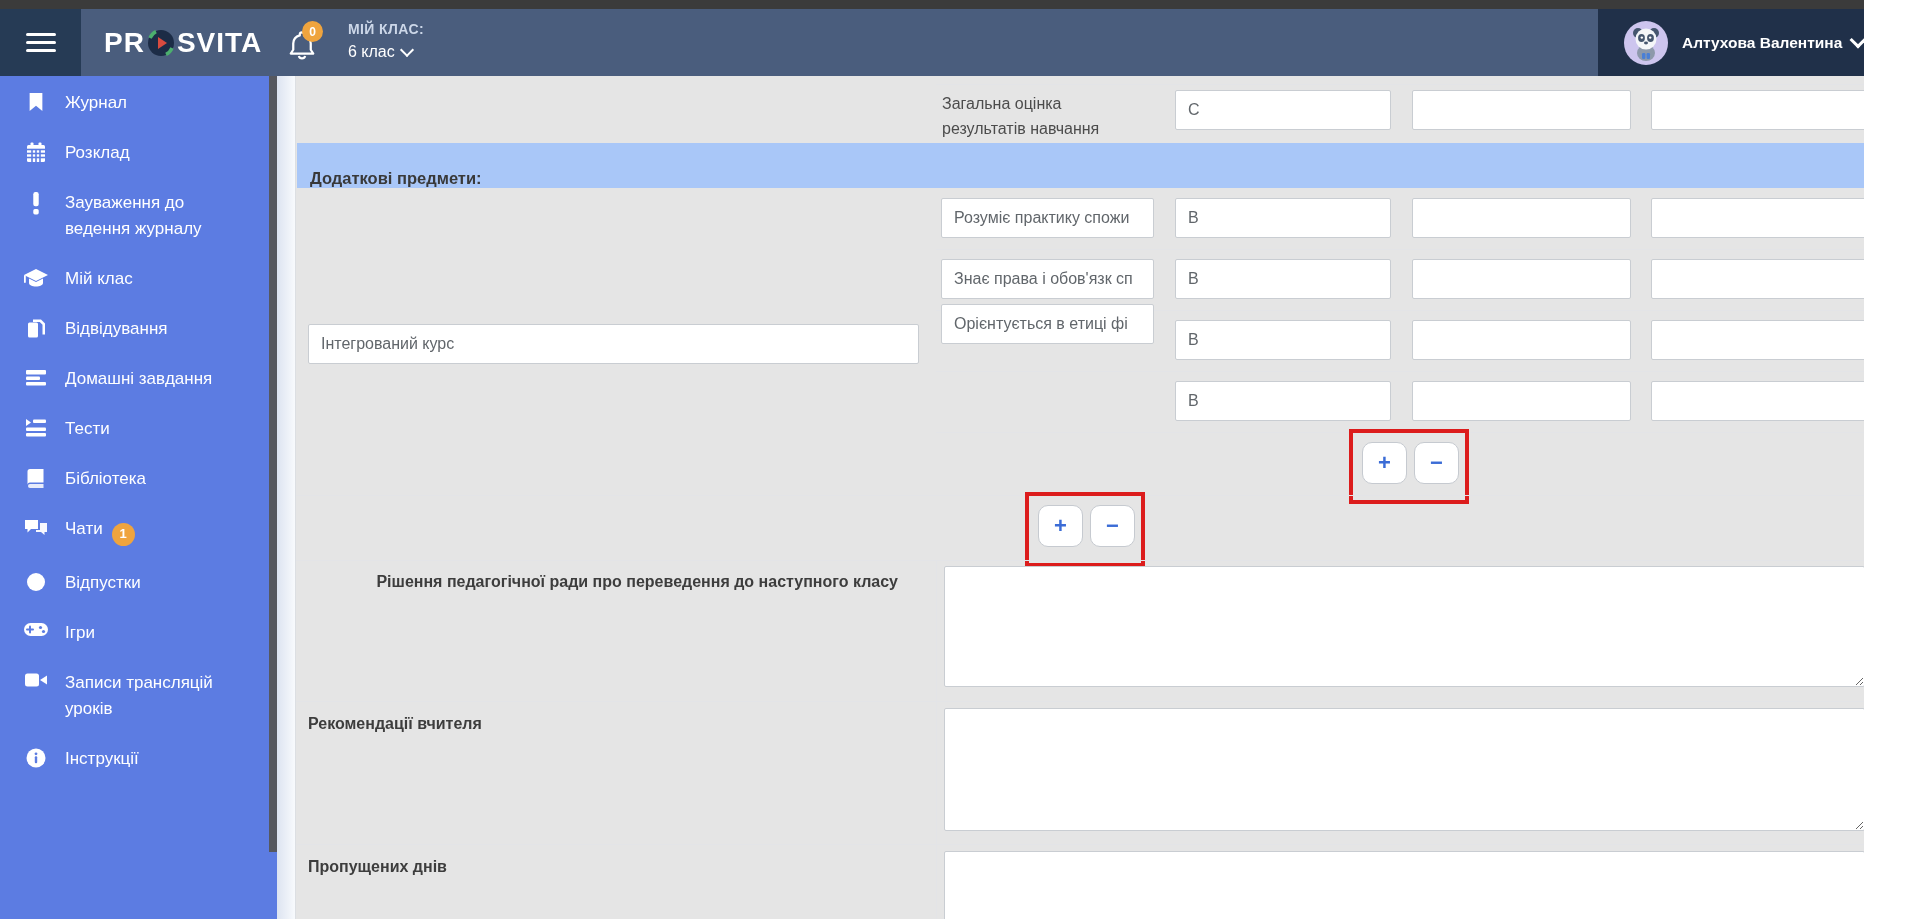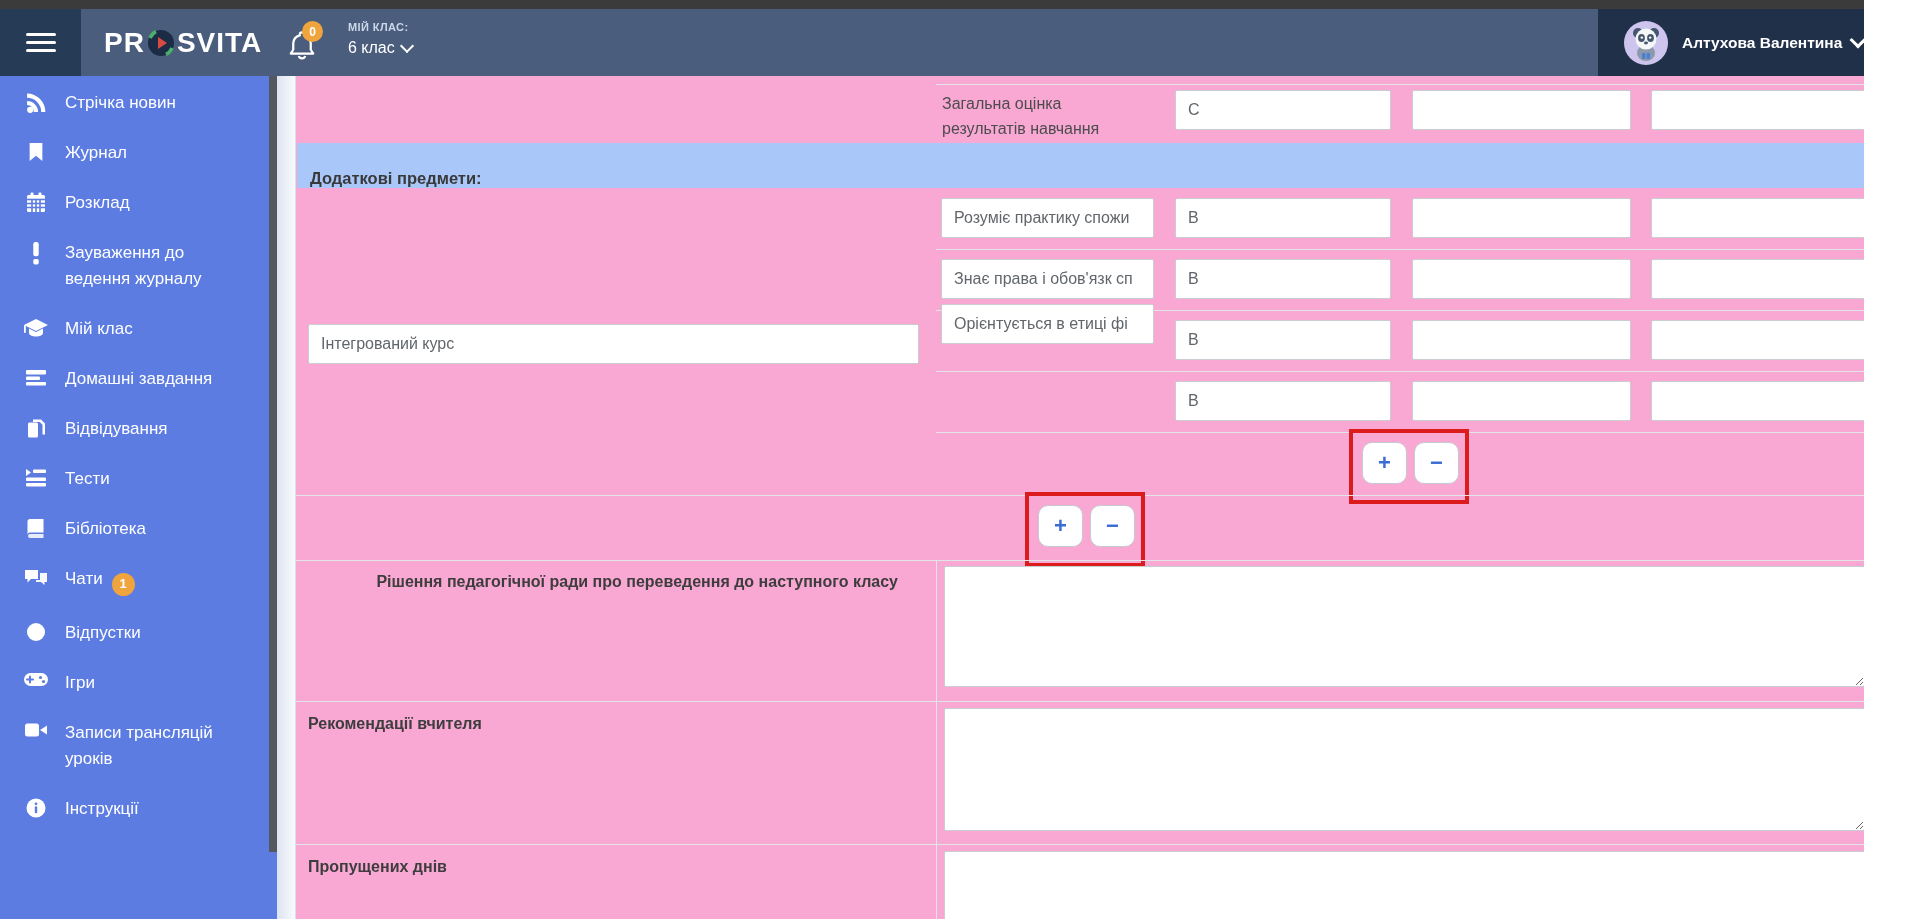--- a/index.html
+++ b/index.html
@@ -16,21 +16,21 @@
   .hamburger .bars{width:30px;}
   .hamburger .bars div{height:3.5px;background:#fff;border-radius:2px;margin:4.5px 0;}
   .logo{position:absolute;left:104px;top:0;height:67px;display:flex;align-items:center;
         color:#fff;font-size:28px;font-weight:bold;letter-spacing:1px;}
   .logo svg{margin:0 1px;}
   .bell-wrap{position:absolute;left:287px;top:14px;width:42px;height:42px;}
   .badge{position:absolute;left:15px;top:-2px;width:21px;height:21px;border-radius:50%;
          background:#efa43e;color:#fff;font-size:12px;font-weight:bold;
          display:flex;align-items:center;justify-content:center;}
   .myclass{position:absolute;left:348px;top:12px;color:#fff;}
-  .myclass .lbl{font-size:11px;font-weight:bold;color:#ccd7e8;letter-spacing:.4px;}
+  .myclass .lbl{font-size:14px;font-weight:bold;color:#ccd7e8;letter-spacing:.4px;}
   .myclass .val{font-size:16px;margin-top:6px;display:flex;align-items:center;cursor:pointer;}
   .chev{display:inline-block;width:8px;height:8px;border-right:2px solid #fff;
         border-bottom:2px solid #fff;transform:rotate(45deg);margin-left:7px;margin-top:-4px;}
   .user-panel{position:absolute;left:1598px;top:0;width:299px;height:67px;background:#203049;
               display:flex;align-items:center;cursor:pointer;}
   .avatar{width:44px;height:44px;border-radius:50%;background:#cdc5ee;margin-left:26px;
           display:flex;align-items:center;justify-content:center;overflow:hidden;}
   .user-name{color:#fff;font-size:15.5px;font-weight:bold;margin-left:14px;}
   .chev-big{display:inline-block;width:9px;height:9px;border-right:3px solid #fff;
         border-bottom:3px solid #fff;transform:rotate(45deg);margin-left:10px;margin-top:-5px;}
@@ -58,21 +58,21 @@
   .rsb{position:absolute;left:1897px;top:9px;width:12px;height:910px;background:#f1f3f6;}
   .rsb .arr-up{position:absolute;left:3px;top:5px;width:0;height:0;
        border-left:3.5px solid transparent;border-right:3.5px solid transparent;
        border-bottom:5px solid #5a5f66;}
   .rsb .arr-dn{position:absolute;left:3px;bottom:3px;width:0;height:0;
        border-left:3.5px solid transparent;border-right:3.5px solid transparent;
        border-top:5px solid #9aa0a8;}
   .rsb .thumb{position:absolute;left:1px;top:691px;width:10px;height:104px;background:#b7bcc3;}
 
   
-  .content{position:absolute;left:295px;top:76px;width:1583px;height:843px;background:#f9a8d4;
+  .content{position:absolute;left:295px;top:76px;width:1583px;height:843px;background:#e5e5e5;
            border-left:1px solid #dcdfe3;border-right:7px solid #7f1d1d;}
   .hline{position:absolute;height:1px;background:#e3e4e7;}
   .vline{position:absolute;width:1px;background:#e3e4e7;}
 
   .inp{position:absolute;height:40px;border:1px solid #c9cdd2;border-radius:2px;background:#fff;
        color:#61666b;font-size:16px;font-family:"Liberation Sans",sans-serif;
        padding:0 12px;box-sizing:border-box;outline:none;}
   .row0-label{position:absolute;left:646px;top:15px;width:195px;color:#4c4c4c;
               font-size:16px;line-height:25px;}
   .band{position:absolute;left:1px;top:67px;width:1581px;height:45px;background:#a9c7f8;
@@ -156,30 +156,20 @@
         </svg>
       </div>
       <span class="user-name">Алтухова Валентина</span>
       <span class="chev-big"></span>
     </div>
   </div>
 
   <div class="sidebar">
     <div class="nav">
 
-      <div class="side-item">
-        <span class="ic">
-          <svg width="23" height="23" viewBox="0 0 22 22" fill="#fff">
-              <circle cx="5" cy="18" r="3"></circle>
-              <path d="M2 9.5a10.5 10.5 0 0 1 10.5 10.5h-4A6.5 6.5 0 0 0 2 13.5z"></path>
-              <path d="M2 2.5A17.5 17.5 0 0 1 19.5 20h-4A13.5 13.5 0 0 0 2 6.5z"></path>
-            </svg>
-        </span>
-          <span class="tx">Стрічка новин</span>
-      </div>
 
       <div class="side-item">
         <span class="ic">
           <svg width="20" height="22" viewBox="0 0 22 22" fill="#fff">
               <path d="M4 1h14v20l-7-6-7 6z"></path>
             </svg>
         </span>
           <span class="tx">Журнал</span>
       </div>
 
@@ -218,37 +208,37 @@
               <path d="M13 2 1 8l12 6 12-6z"></path>
               <path d="M6 11.5V16c0 2 3.1 3.6 7 3.6s7-1.6 7-3.6v-4.5l-7 3.5z"></path>
               <rect x="1" y="8" width="1.8" height="8" rx=".9"></rect>
             </svg>
         </span>
           <span class="tx">Мій клас</span>
       </div>
 
       <div class="side-item">
         <span class="ic">
+          <svg width="22" height="23" viewBox="0 0 22 22">
+              <rect x="3" y="5" width="10" height="15" rx="1.5" fill="#fff"></rect>
+              <path d="M8 2h8l4 4v11h-2.5V7.2L14.8 4.5H8z" fill="#fff"></path>
+            </svg>
+        </span>
+          <span class="tx">Відвідування</span>
+      </div>
+
+      <div class="side-item">
+        <span class="ic">
           <svg width="24" height="20" viewBox="0 0 22 20" fill="#fff">
               <rect x="1" y="3" width="20" height="4.5" rx="1"></rect>
               <rect x="1" y="9.5" width="14" height="3.5" rx="1"></rect>
               <rect x="1" y="15" width="20" height="3.5" rx="1"></rect>
             </svg>
         </span>
           <span class="tx">Домашні завдання</span>
-      </div>
-
-      <div class="side-item">
-        <span class="ic">
-          <svg width="22" height="23" viewBox="0 0 22 22">
-              <rect x="3" y="5" width="10" height="15" rx="1.5" fill="#fff"></rect>
-              <path d="M8 2h8l4 4v11h-2.5V7.2L14.8 4.5H8z" fill="#fff"></path>
-            </svg>
-        </span>
-          <span class="tx">Відвідування</span>
       </div>
 
       <div class="side-item">
         <span class="ic">
           <svg width="24" height="20" viewBox="0 0 22 20" fill="#fff">
               <path d="M1 2l5 3.5L1 9z"></path>
               <rect x="8" y="2.5" width="13" height="3.5" rx="1"></rect>
               <rect x="1" y="10.5" width="20" height="3.5" rx="1"></rect>
               <rect x="1" y="16" width="20" height="3.5" rx="1"></rect>
             </svg>

